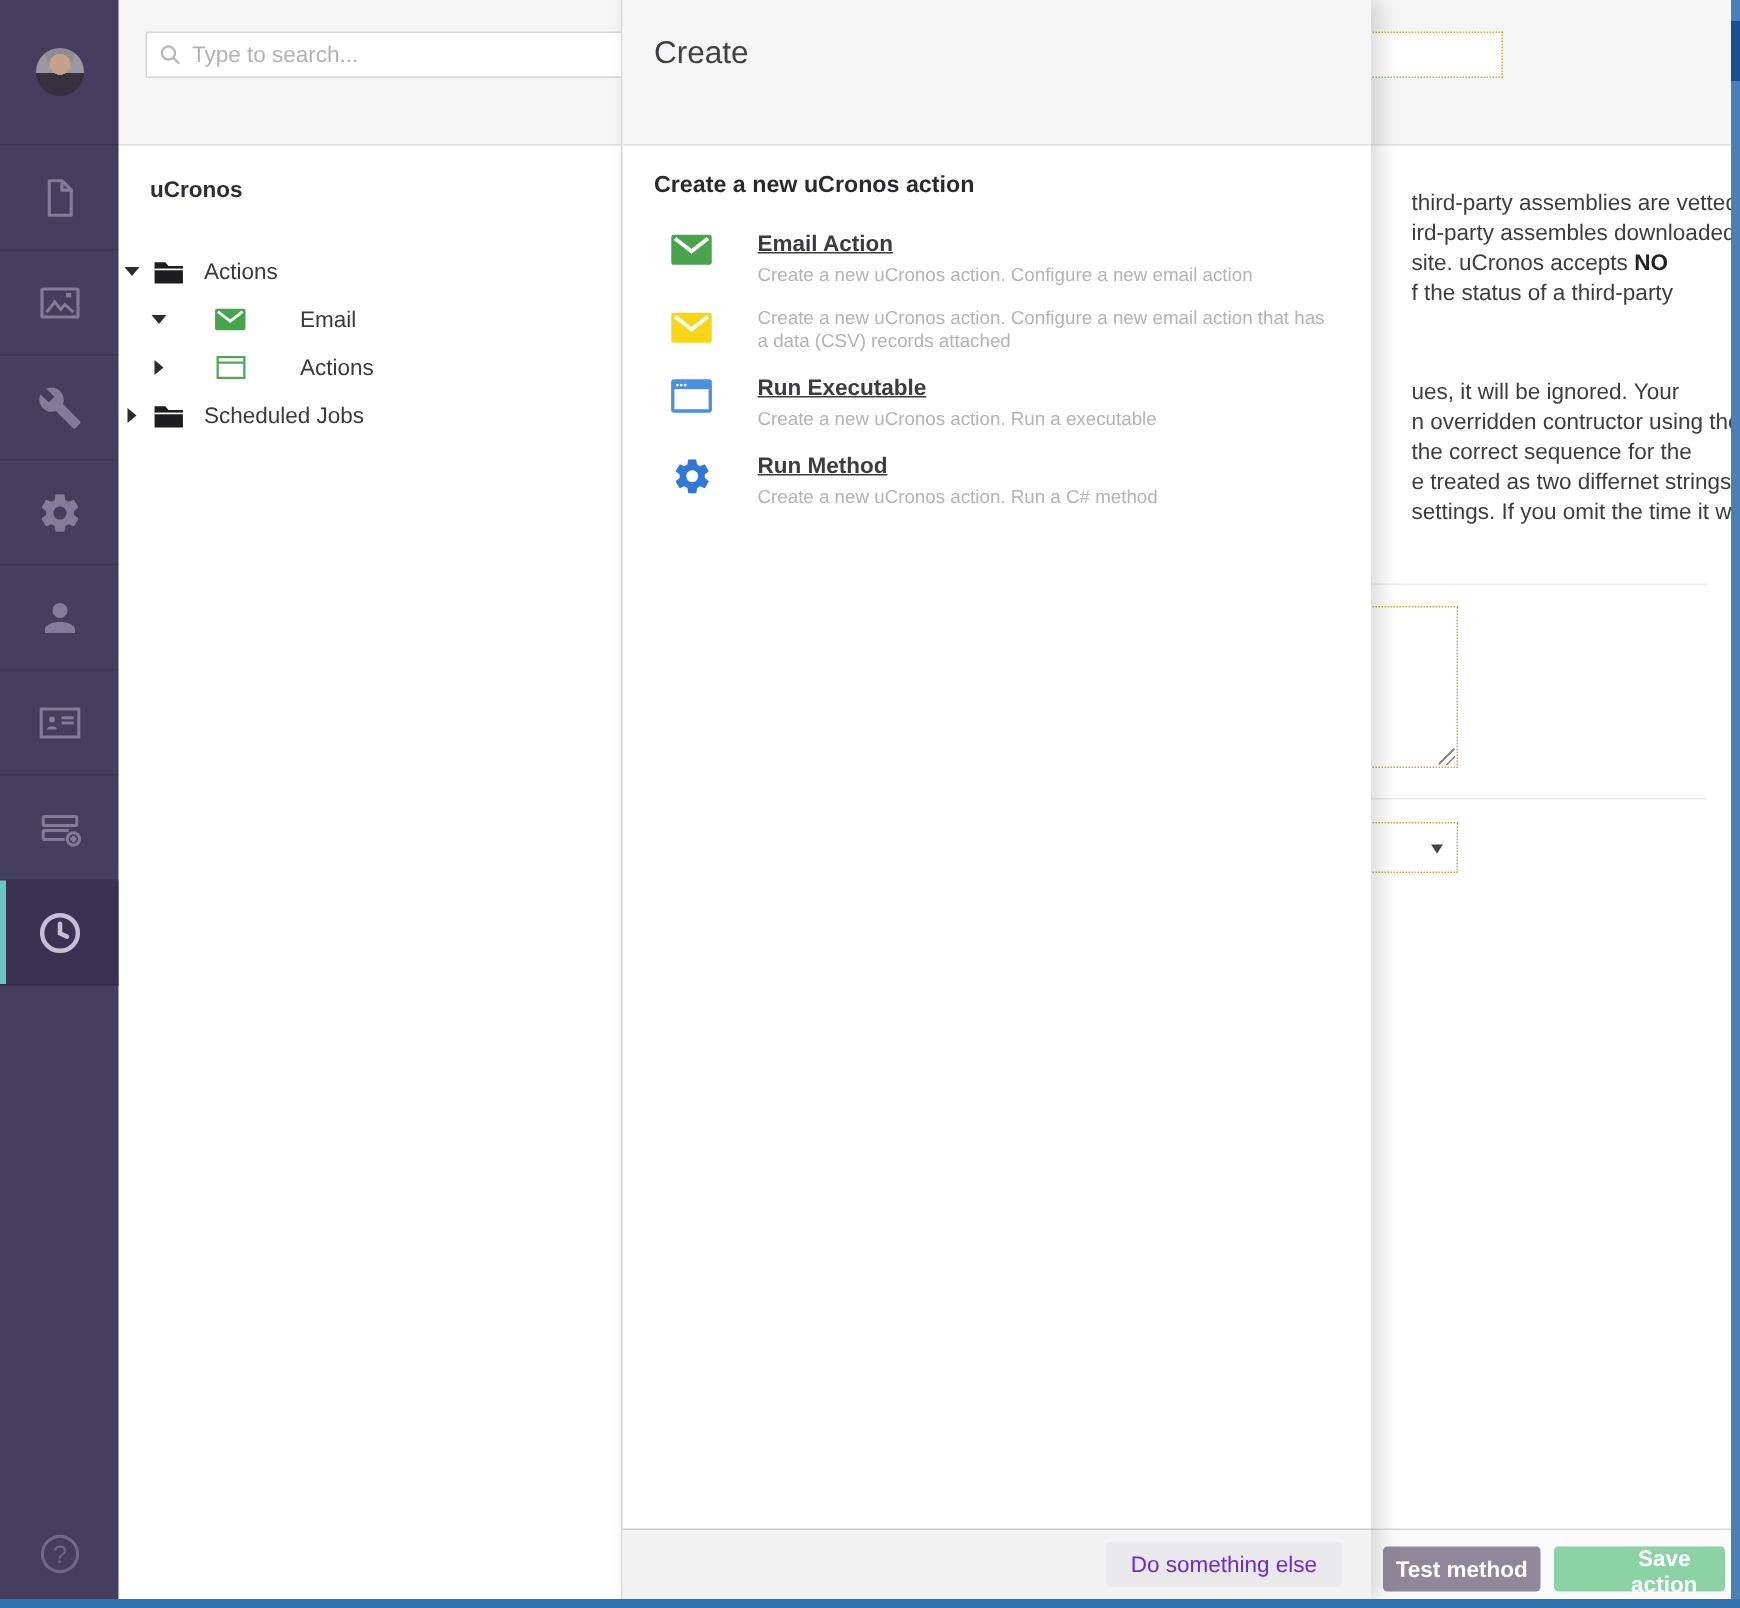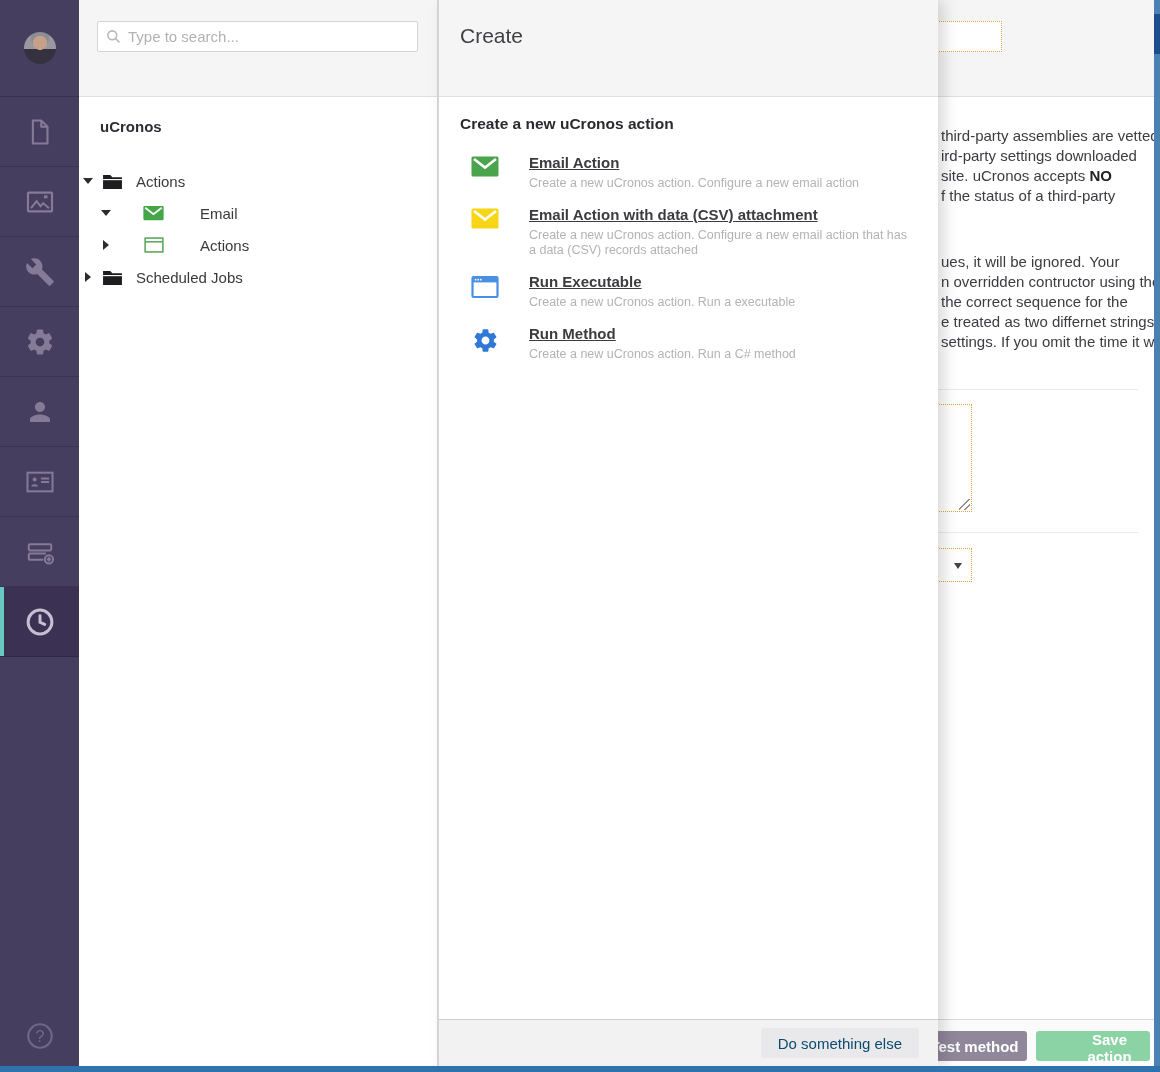--- a/index.html
+++ b/index.html
@@ -33,35 +33,35 @@
   .tree-list { margin-top:30px; }
   .tree-row { height:32px; display:flex; align-items:center; padding-left:4px; cursor:pointer; }
   .tree-row.lvl1 { padding-left:22px;gap:23px; }
   .caret { width:8px; margin-right:9px; display:inline-block; }
   .caret.down { width:0; height:0; border-left:5px solid transparent; border-right:5px solid transparent; border-top:6px solid #2c2c2c; }
   .caret.right { width:0; height:0; border-top:5px solid transparent; border-bottom:5px solid transparent; border-left:6px solid #2c2c2c; margin-left:2px; margin-right:11px; }
   .ticon { width:21px; display:flex; justify-content:center; margin-right:13px; }
   .tlabel { font-size:15px; color:#3a3a3a; }
 
   
-  .dialog { position:absolute; left:438px; top:0; width:500px; height:1066px; background:#fff; z-index:3;
+  .dialog { position:absolute; left:414px; top:0; width:500px; height:1066px; background:#fff; z-index:3;
             border-left:1px solid #d6d6d6; box-shadow:6px 0 14px rgba(0,0,0,.15); }
   .dialog-header { height:97px; background:#f5f5f5; border-bottom:1px solid #e0e0e0; padding:24px 0 0 21px; }
   .dialog-title { font-size:21px; color:#3f3f44; }
   .dialog-body { padding:18px 22px 0 21px; }
   .dialog-heading { font-size:15.5px; font-weight:700; color:#2a2a2e; }
   .options { margin-top:20px; padding-left:11px; }
   .option { display:flex; margin-bottom:14px; cursor:pointer; }
   .option-icon { width:28px; flex:0 0 28px; display:flex; justify-content:center; padding-top:3px; }
   .option-text { margin-left:30px; }
   .option-title { font-size:15px; font-weight:600; color:#3c3c40; line-height:20px; margin-bottom:3px;text-decoration:underline; }
   .option-desc { font-size:12.5px; color:#b3b3b3; line-height:15px; max-width:392px; }
   .dialog-footer { position:absolute; left:0; right:0; top:1019px; height:47px; background:#f2f2f3;
                    border-top:1px solid #cecece; display:flex; justify-content:flex-end; align-items:center; padding-right:19px; }
-  .btn-dismiss { background:#e9e9eb; color:#0c4a6e; font-size:15px; height:30px; padding:0 17px;
+  .btn-dismiss { background:#e9e9eb; color:#6d28d9; font-size:15px; height:30px; padding:0 17px;
                  border:none; border-radius:3px; font-family:"Liberation Sans",sans-serif; cursor:pointer; }
 
   
   .behind { position:absolute; left:438px; top:0; width:722px; height:1066px; background:#fff; z-index:1; }
   .behind-header { position:relative; height:97px; background:#f5f5f5; border-bottom:1px solid #e0e0e0; }
   .behind-input { position:absolute; left:340px; top:21px; width:224px; height:31px; background:#fff;
                   border:1px dotted #d9a43c; outline:none; font-family:"Liberation Sans",sans-serif; }
   .b-para { position:absolute; left:503px; font-size:15px; line-height:20px; color:#3c3c41; white-space:nowrap; }
   .b-para b { color:#222; }
   .b-div { position:absolute; left:20px; width:680px; border-top:1px solid #ebebeb; }
@@ -244,21 +244,21 @@
     </div>
   </section>
 
   <div class="behind">
     <div class="behind-header">
       <input class="behind-input" type="text" style="">
     </div>
 
     <div class="b-para" style="top:126px">
       <div>third-party assemblies are vetted</div>
-      <div>ird-party settings downloaded</div>
+      <div>ird-party assembles downloaded</div>
       <div><span>site. uCronos accepts</span> <b>NO</b></div>
       <div>f the status of a third-party</div>
     </div>
 
     <div class="b-para" style="top:252px">
       <div>ues, it will be ignored. Your</div>
       <div>n overridden contructor using the</div>
       <div>the correct sequence for the</div>
       <div>e treated as two differnet strings, so</div>
       <div>settings. If you omit the time it will</div>
@@ -306,21 +306,20 @@
         </div>
 
         <div class="option">
           <span class="option-icon">
             <svg width="28" height="21" viewBox="0 0 28 21">
               <rect x="0.5" y="0.5" width="27" height="20" rx="1.5" fill="#f7d617"></rect>
               <path d="M3 3 L14 11.5 L25 3" stroke="#fff" stroke-width="2.6" fill="none"></path>
             </svg>
           </span>
           <span class="option-text">
-            <div class="option-title">Email Action with data (CSV) attachment</div>
             <div class="option-desc">Create a new uCronos action. Configure a new email action that has a data (CSV) records attached</div>
           </span>
         </div>
 
         <div class="option">
           <span class="option-icon">
             <svg width="28" height="24" viewBox="0 0 28 24">
               <rect x="1.5" y="2" width="25" height="20" rx="1" fill="none" stroke="#4a90e2" stroke-width="2.2"></rect>
               <rect x="1.5" y="2" width="25" height="5.4" fill="#4a90e2"></rect>
               <circle cx="4.6" cy="4.7" r="0.9" fill="#fff"></circle>

